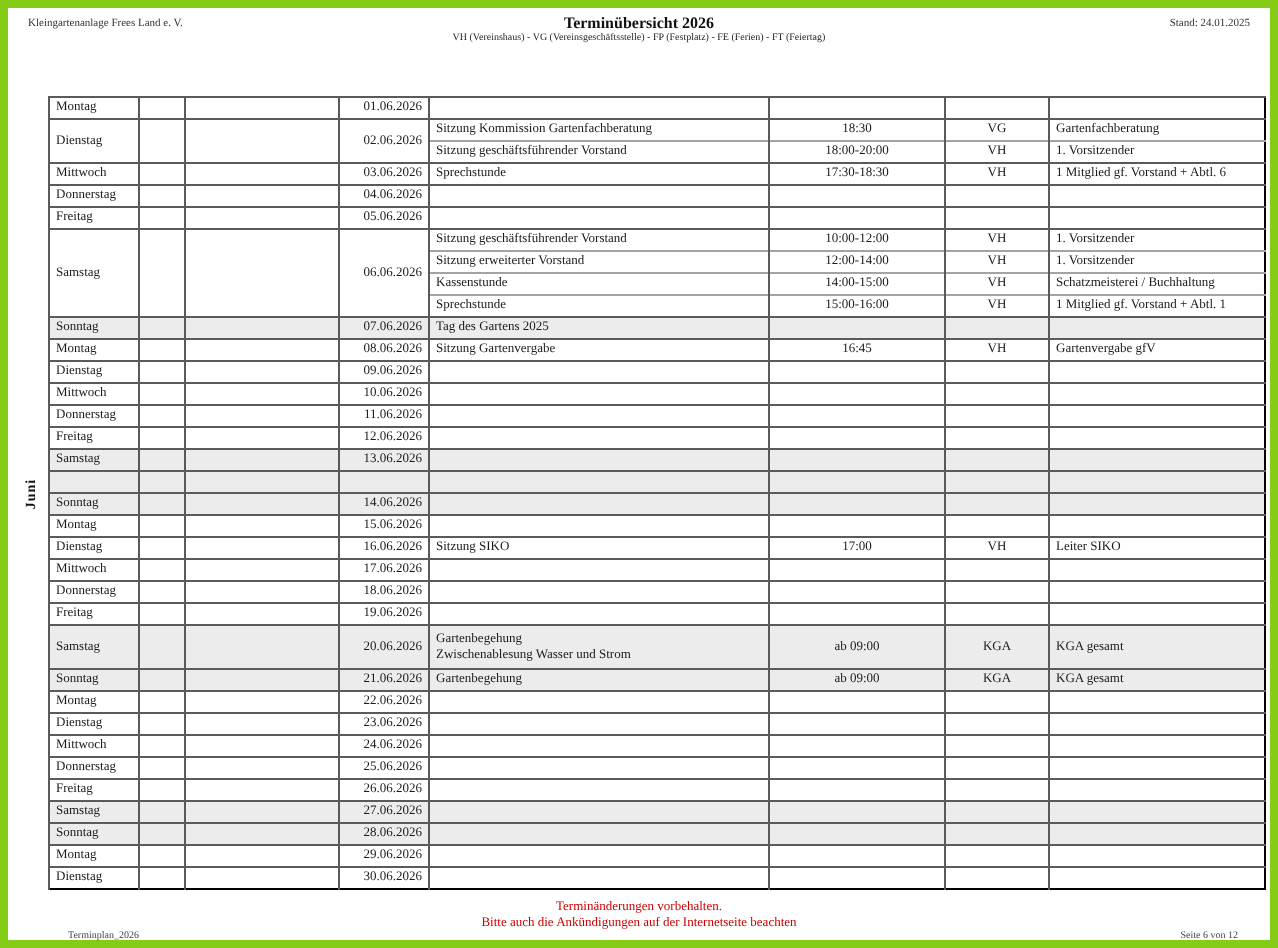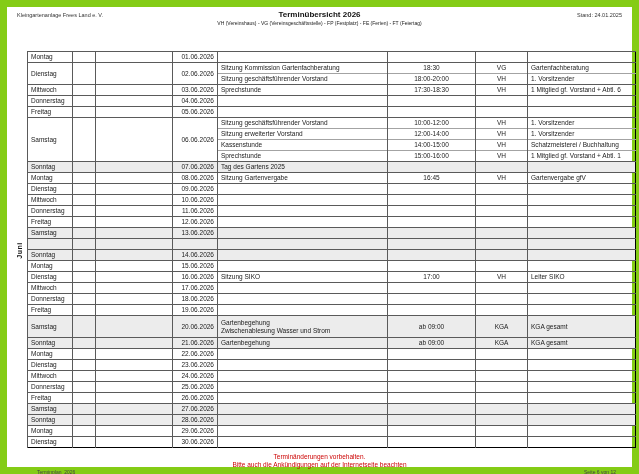--- a/index.html
+++ b/index.html
@@ -1,21 +1,21 @@
 <!DOCTYPE html>
 <html><head>
 <meta charset="utf-8">
 <style>
   html,body{margin:0;padding:0;}
   body{
     width:639px;height:474px;position:relative;overflow:hidden;
     background:#ffffff;color:#1a1a1a;
     font-family:"Liberation Sans",sans-serif;
   }
-  .page{position:absolute;inset:0;border:7px solid #84cc16;box-sizing:border-box;}
+  .page{position:absolute;inset:0;border:4px solid #84cc16;box-sizing:border-box;font-family:Liberation Serif, serif;}
 
   
   .hdr-left{position:absolute;left:10px;top:5px;font-size:5.5px;color:#333;}
   .hdr-center{position:absolute;left:0;right:0;top:3px;text-align:center;}
   .hdr-title{font-size:8px;font-weight:bold;color:#111;}
   .hdr-sub{font-size:5px;margin-top:1px;color:#222;}
   .hdr-right{position:absolute;right:10px;top:5px;font-size:5.5px;color:#333;}
 
   
   .month{position:absolute;left:5px;top:44px;width:14px;height:398px;

